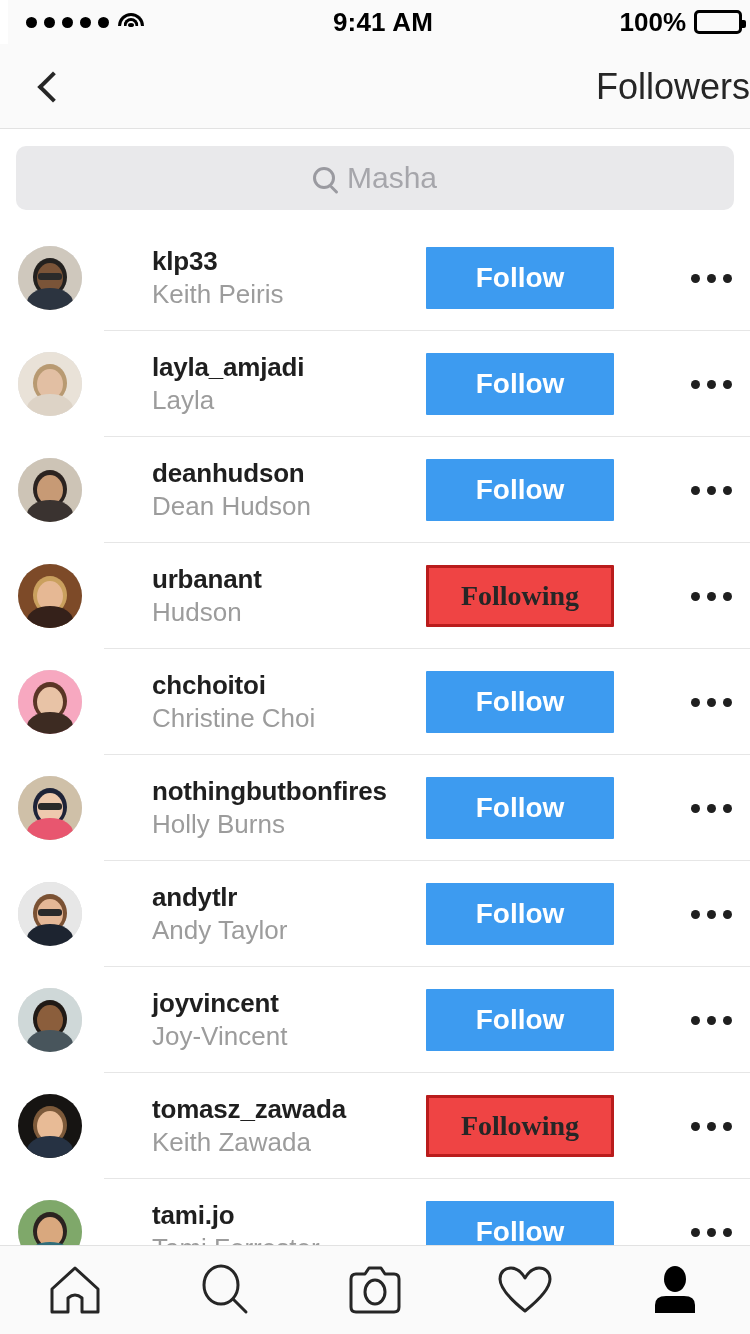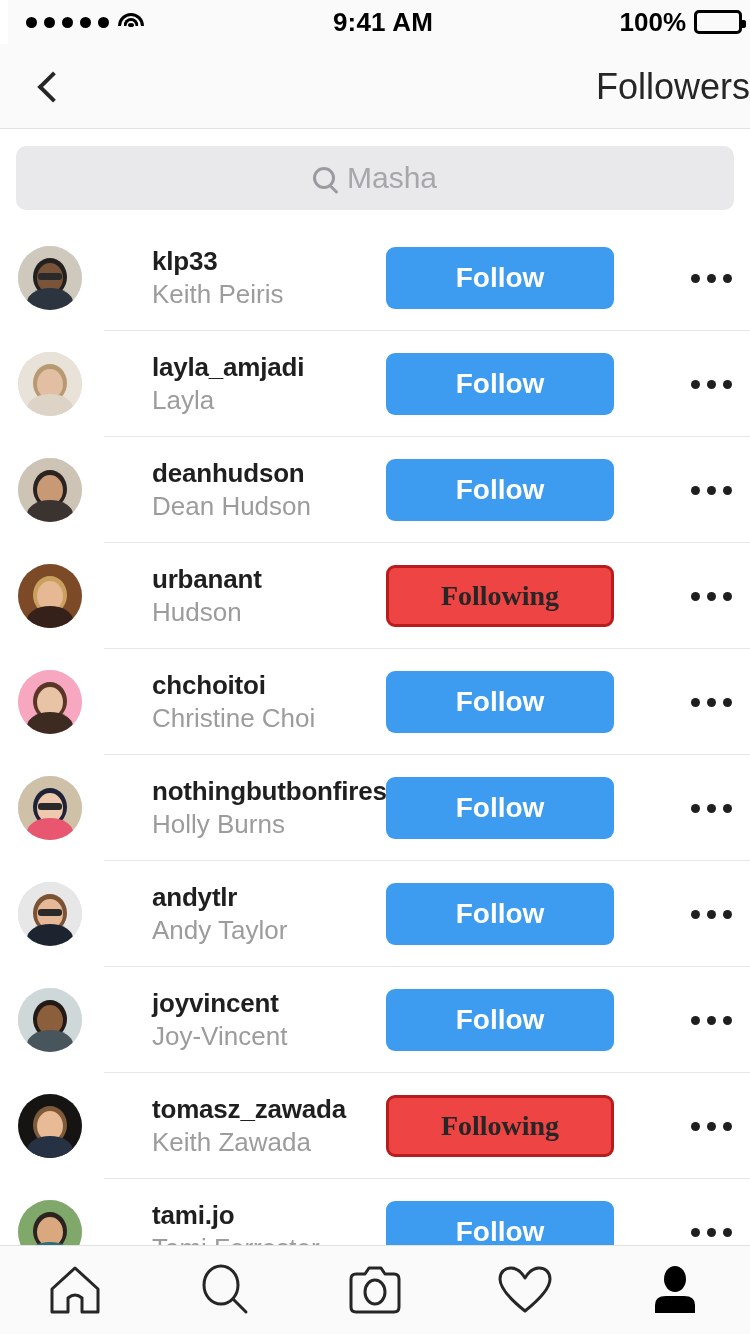--- a/index.html
+++ b/index.html
@@ -71,21 +71,21 @@
     width:64px; height:64px; border-radius:50%; margin-left:18px; flex:none;
     overflow:hidden; position:relative; background:#dcdcdc;
   }
   .avatar .bg { position:absolute; inset:0; }
   .avatar .head { position:absolute; border-radius:50%; }
   .avatar .body { position:absolute; border-radius:50% 50% 0 0 / 65% 65% 0 0; }
   .names { margin-left:22px; flex:1; min-width:0; }
   .uname { font-size:26px; font-weight:bold; color:#1f1f1f; line-height:32px; letter-spacing:-0.2px; white-space:nowrap; }
   .fname { font-size:26px; color:#9c9c9c; line-height:34px; white-space:nowrap; }
   .actbtn {
-    width:228px; height:62px; border-radius:9px; flex:none; margin-right:10px;
+    width:188px; height:62px; border-radius:1px; flex:none; margin-right:10px;
     display:flex; align-items:center; justify-content:center;
     font-size:28px; font-weight:bold; cursor:pointer;
   }
   .actbtn.follow { background:#3d9bf0; color:#fff; border:none; }
   .actbtn.following { background:#ef4444; color:#262626; border:3px solid #b91c1c;font-family:Liberation Serif, serif; }
   .more { width:78px; height:106px; display:flex; align-items:center; justify-content:center; gap:7px; cursor:pointer; flex:none; }
   .more b { width:9px; height:9px; border-radius:50%; background:#1f1f1f; display:block; }
 
   
   .tabbar {

